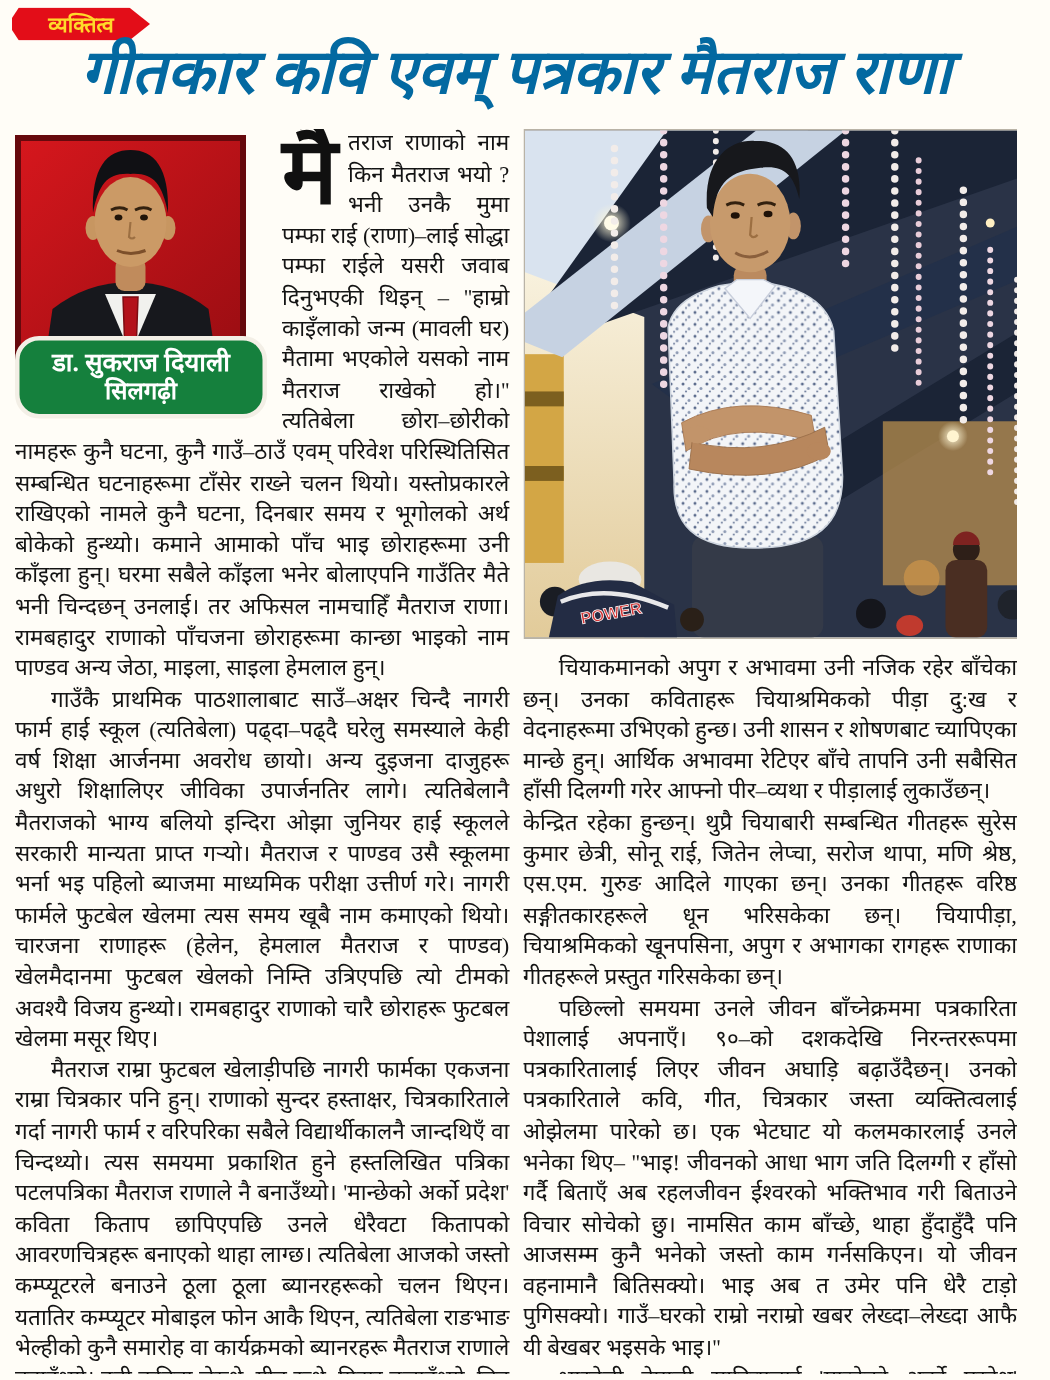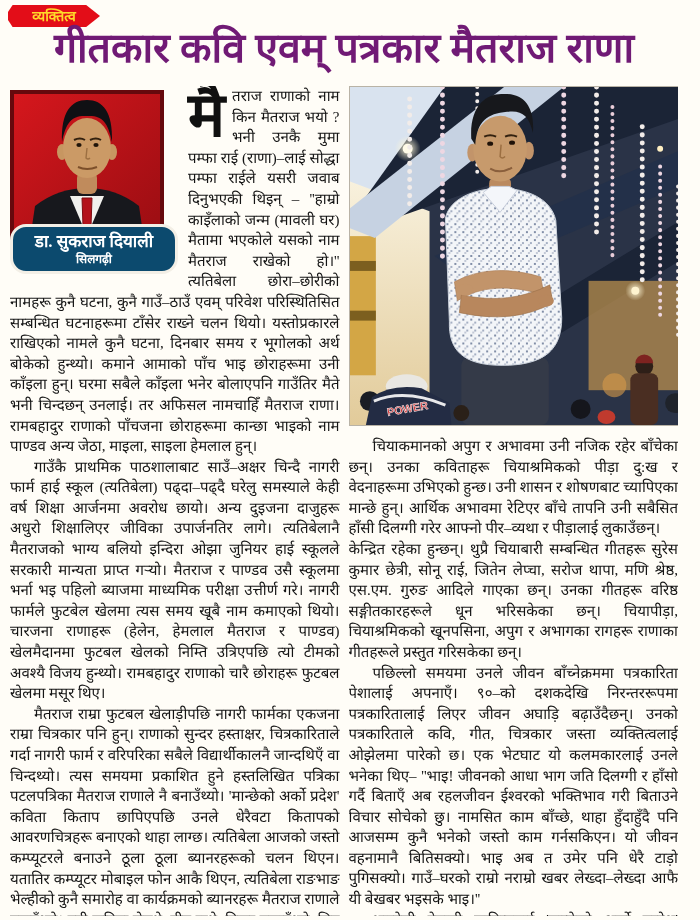--- a/index.html
+++ b/index.html
@@ -6,36 +6,36 @@
   body{font-family:"Liberation Serif","DejaVu Serif",serif;color:#141414;}
   .page{position:relative;width:688px;height:920px;}
 
   
   .masthead{position:relative;height:86px;}
   .tag{position:absolute;top:5px;left:8px;width:92px;height:22px;background:#e30d18;
        clip-path:polygon(0 32%,5% 0,85% 0,100% 50%,85% 100%,5% 100%,0 68%);
        color:#ffd92a;font-weight:bold;font-size:14px;line-height:22px;text-align:center;
        font-family:"Liberation Sans","DejaVu Sans",sans-serif;}
   .title{position:absolute;left:0;right:0;top:24px;margin:0;text-align:center;
-         font-size:41px;line-height:1.2;font-weight:bold;color:#701a75;}
+         font-size:41px;line-height:1.2;font-weight:bold;color:#0369a1;font-style:italic;}
 
   
   .content{display:flex;gap:9px;padding:0 10px;height:830px;overflow:hidden;}
   .col{width:336px;height:830px;overflow:hidden;text-align:justify;font-size:15px;line-height:20.6px;}
   .para{margin:0;}
   .para.indent{text-indent:24px;}
 
   
   .authorblock{float:left;width:168px;margin:4px 10px 2px 0;position:relative;}
   .authorphoto{width:154px;height:150px;display:block;}
-  .authorcaption{position:relative;margin-top:-16px;width:158px;background:#0c4a6e;
+  .authorcaption{position:relative;margin-top:-16px;width:158px;background:#15803d;
       border:3px solid #f3efe6;border-radius:16px;color:#fff;text-align:center;
       font-weight:bold;font-size:17px;line-height:1.25;padding:4px 2px;z-index:2;
       font-family:"Liberation Serif","DejaVu Serif",serif;}
-  .authorcaption .l2{font-size:12px;}
+  .authorcaption .l2{font-size:16px;}
 
   .dropcap{float:left;font-size:62px;line-height:54px;font-weight:bold;margin:2px 7px 0 0;color:#101010;}
 
   
   .mainphoto{width:336px;height:340px;margin-bottom:10px;}
   .mainphoto svg{display:block;width:336px;height:340px;border:1px solid #b9b3a6;box-sizing:border-box;}
 </style>
 </head>
 <body>
 

